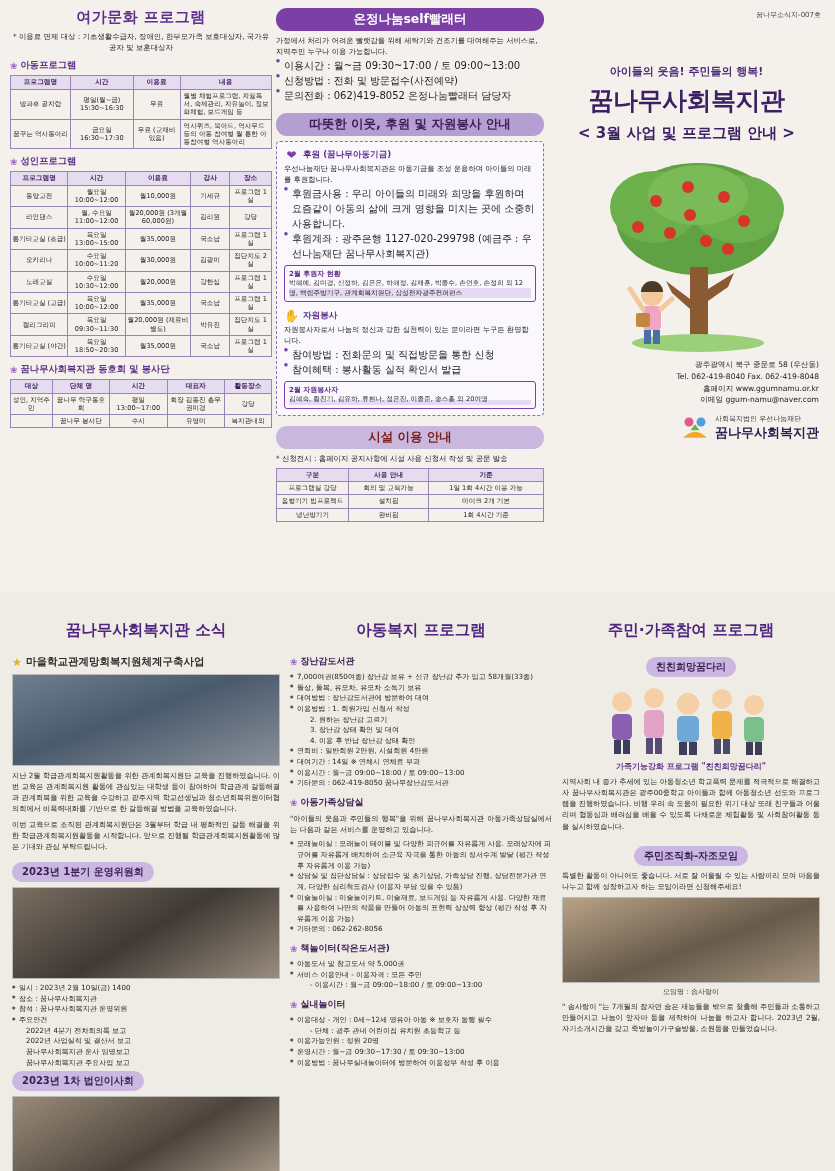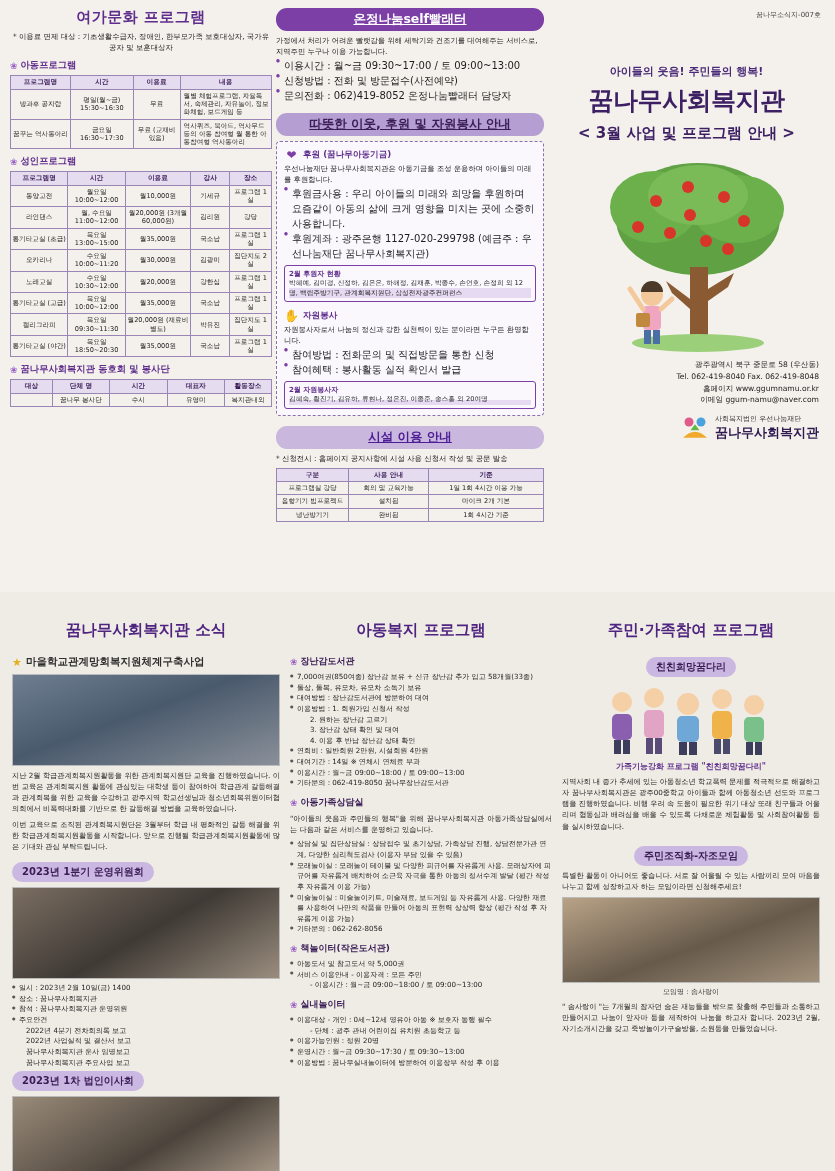--- a/index.html
+++ b/index.html
@@ -23,24 +23,24 @@
   .col2 { width: 268px; }
   .col3 { width: 277px; position: relative; }
 
   .hdr-purple {
     color: #5f2d8c; font-weight: bold; text-align: center;
     font-size: 15px; letter-spacing: 0.5px;
   }
   .hdr-bar {
     background: #7c3fa5; color: #fff; text-align: center;
     font-weight: bold; font-size: 12.5px; border-radius: 11px;
-    padding: 3px 6px; margin-bottom: 5px; text-decoration: underline;
+    padding: 3px 6px; margin-bottom: 5px;
   }
   .hdr-bar.lav { background: #b59ed1; color: #3b1d56; }
-  .hdr-bar.lav2 { background: #c9b7de; color: #4c1d95; }
+  .hdr-bar.lav2 { background: #c9b7de; color: #7f1d1d; }
 
   .note { font-size: 7.4px; line-height: 1.45; color: #222; }
   .note.center { text-align: center; }
 
   .sec-title {
     font-size: 9.3px; font-weight: bold; color: #5f2d8c;
     margin: 6px 0 3px 0; display: flex; align-items: center; gap: 3px;
   }
   .flower { color: #9a5fc4; font-size: 9px; }
 
@@ -268,20 +268,27 @@
           <span>꿈나무사회복지관 동호회 및 봉사단</span>
         </div>
         <table class="t">
           <tbody>
               <tr>
             <th style="width:16%">대상</th>
             <th style="width:22%">단체 명</th>
             <th style="width:22%">시간</th>
             <th style="width:22%">대표자</th>
             <th>활동장소</th>
+          </tr>
+          <tr>
+            <td>성인, 지역주민</td>
+            <td>꿈나무 탁구동호회</td>
+            <td>평일 13:00~17:00</td>
+            <td>회장 김동진 총무 권미경</td>
+            <td>강당</td>
           </tr>
           <tr>
             <td></td>
             <td>꿈나무 봉사단</td>
             <td>수시</td>
             <td>유영미</td>
             <td>복지관내외</td>
           </tr>
         </tbody>
           </table>
@@ -477,22 +484,22 @@
         <li>이용시간 : 월~금 09:00~18:00 / 토 09:00~13:00</li>
         <li>기타문의 : 062-419-8050 꿈나무장난감도서관</li>
       </ul>
 
       <div class="grp-h">
         <span class="flower">❀</span>
         <span>아동가족상담실</span>
       </div>
       <div class="body-s">"아이들의 웃음과 주민들의 행복"을 위해 꿈나무사회복지관 아동가족상담실에서는 다음과 같은 서비스를 운영하고 있습니다.</div>
       <ul class="bullets bullet-purple">
+        <li>모래놀이실 : 모래놀이 테이블 및 다양한 피규어를 자유롭게 사용. 모래상자에 피규어를 자유롭게 배치하여 소근육 자극을 통한 아동의 정서수계 발달 (평간 작성 후 자유롭게 이용 가능)</li>
         <li>상담실 및 집단상담실 : 상담접수 및 초기상담, 가족상담 진행, 상담전문가관 연계, 다양한 심리척도검사 (이용자 부담 있을 수 있음)</li>
-        <li>모래놀이실 : 모래놀이 테이블 및 다양한 피규어를 자유롭게 사용. 모래상자에 피규어를 자유롭게 배치하여 소근육 자극을 통한 아동의 정서수계 발달 (평간 작성 후 자유롭게 이용 가능)</li>
         <li>미술놀이실 : 미술놀이키트, 미술재료, 보드게임 등 자유롭게 사용. 다양한 재료를 사용하여 나만의 작품을 만들어 아동의 표현력 상상력 향상 (평간 작성 후 자유롭게 이용 가능)</li>
         <li>기타문의 : 062-262-8056</li>
       </ul>
 
       <div class="grp-h">
         <span class="flower">❀</span>
         <span>책놀이터(작은도서관)</span>
       </div>
       <ul class="bullets bullet-purple">
         <li>아동도서 및 참고도서 약 5,000권</li>

